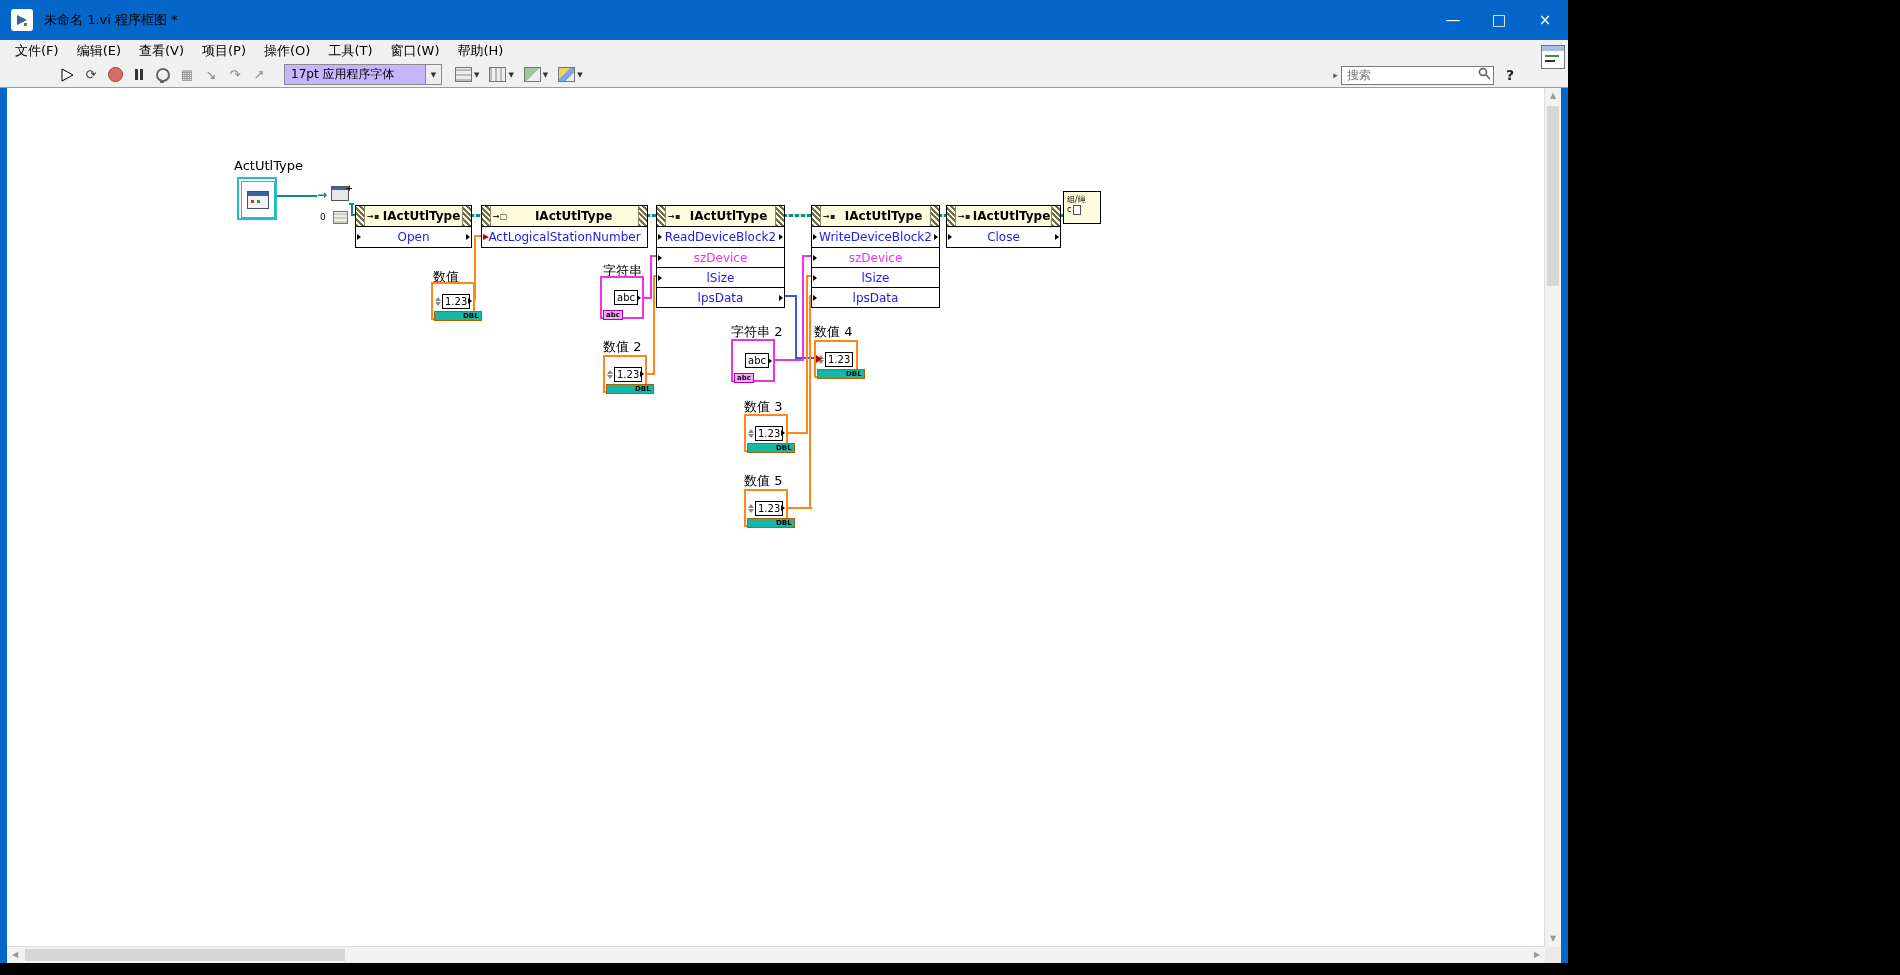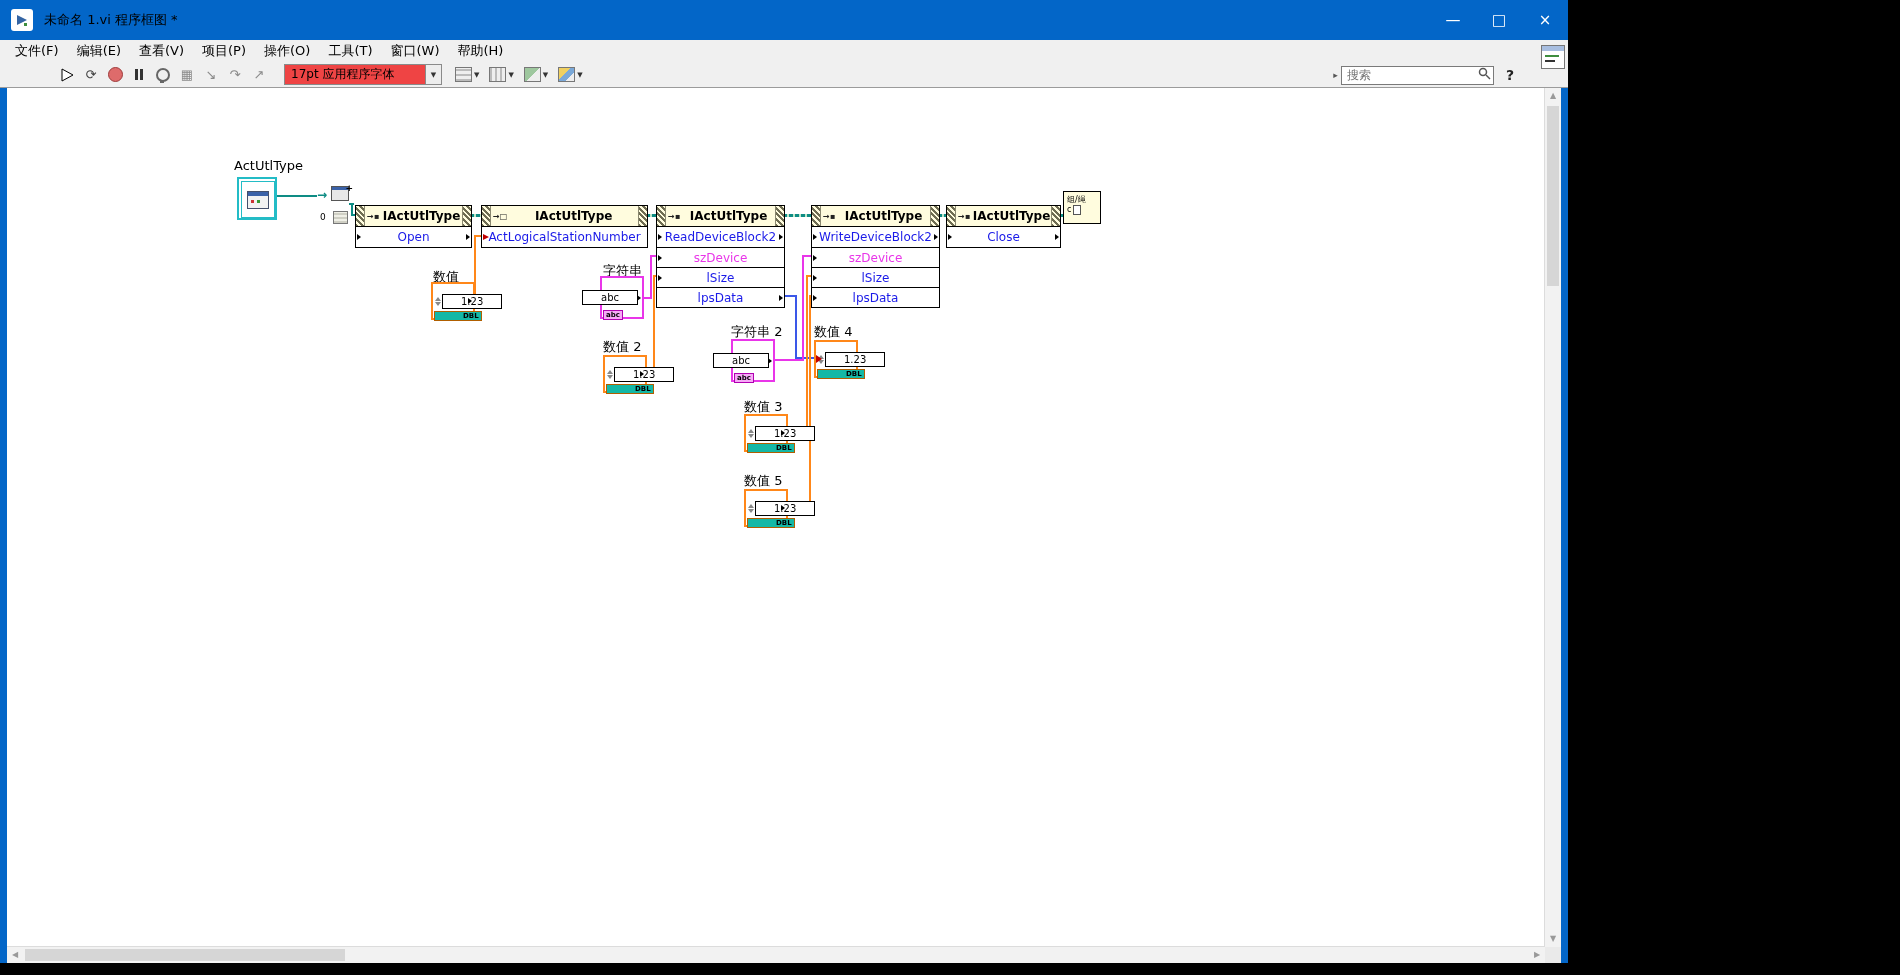--- a/index.html
+++ b/index.html
@@ -24,21 +24,21 @@
   
   .toolbar { height:25px; background:#F0F0F0; border-bottom:1px solid #9B9B9B; display:flex;
              align-items:center; padding-left:56px; position:relative; }
   .tbtn { display:flex; align-items:center; justify-content:center; height:22px; min-width:22px; margin-right:2px; }
   .tico { font-size:13px; color:#444; }
   .gray { color:#8A8A8A; }
   .abort-dot { width:13px; height:13px; border-radius:50%; background:#DE6B6B; border:1px solid #9E3B3B; }
   .pause-bars i { display:inline-block; width:3px; height:11px; background:#333; margin:0 1px; }
   .bulb { width:10px; height:10px; border:2px solid #666; border-radius:50%; position:relative; }
   .bulb::after { content:""; position:absolute; left:2px; top:10px; width:4px; height:3px; background:#666; }
-  .font-box { display:flex; align-items:center; height:19px; background:#ef4444; border:1px solid #8A8A8A;
+  .font-box { display:flex; align-items:center; height:19px; background:#c4b5fd; border:1px solid #8A8A8A;
               margin:0 8px 0 12px; }
   .font-text { width:128px; padding:0 6px; font-size:12px; white-space:nowrap; overflow:hidden; }
   .font-arrow { width:15px; height:19px; display:flex; align-items:center; justify-content:center;
                 border-left:1px solid #8A8A8A; font-size:7px; color:#333; background:#EDEDED; }
   .drop { display:flex; align-items:center; margin:0 5px; }
   .drop .dicon { width:15px; height:13px; border:1px solid #777; background:
       repeating-linear-gradient(0deg,#bbb 0 2px,#eee 2px 5px); margin-right:2px; }
   .drop .dicon.c2 { background:repeating-linear-gradient(90deg,#bbb 0 2px,#eee 2px 5px); }
   .drop .dicon.c3 { background:linear-gradient(135deg,#9ec79e 0 50%,#eee 50%); }
   .drop .dicon.c4 { background:linear-gradient(135deg,#f0d060 0 40%,#7aa8d8 40% 70%,#eee 70%); }
@@ -109,21 +109,21 @@
   .cr-line2 { display:flex; align-items:center; gap:2px; }
   .page-icon { display:inline-block; width:6px; height:8px; border:1px solid #555; background:#fff; }
 
   .term { position:absolute; background:#fff; display:flex; align-items:center; padding:3px 4px 3px 2px; }
   .term-num { border:2px solid #FF8719; width:34px; height:28px; }
   .term-str { border:2px solid #E935E9; width:34px; height:33px;justify-content:flex-end; }
   .stepper { display:flex; flex-direction:column; margin-right:1px; }
   .stepper i { width:0; height:0; border-left:3px solid transparent; border-right:3px solid transparent; }
   .st-up { border-bottom:4px solid #888; margin-bottom:1px; }
   .st-dn { border-top:4px solid #888; }
-  .valbox { border:1px solid #000; font-size:10px; padding:0 18px; line-height:13px; color:#000; background:#fff; white-space:nowrap; }
+  .valbox { border:1px solid #000; font-size:10px; padding:0 2px; line-height:13px; color:#000; background:#fff; white-space:nowrap; }
   .out-pin { position:absolute; right:1px; top:50%; transform:translateY(-50%); width:0; height:0;
              border-top:3px solid transparent; border-bottom:3px solid transparent; border-left:4px solid #000; }
   .in-pin { position:absolute; left:0; top:50%; transform:translateY(-50%); width:0; height:0;
             border-top:4px solid transparent; border-bottom:4px solid transparent; border-left:6px solid #C00000; }
   .tag { position:absolute; left:1px; bottom:-3px; font-size:7px; font-weight:bold; color:#000;
          padding:0 2px; line-height:8px; }
   .tag-dbl { background:#14b8a6; border:1px solid #B05E00;padding-left:28px; }
   .tag-abc { background:#F7A9F7; border:1px solid #B000B0; }
 
   .wire { position:absolute; }

